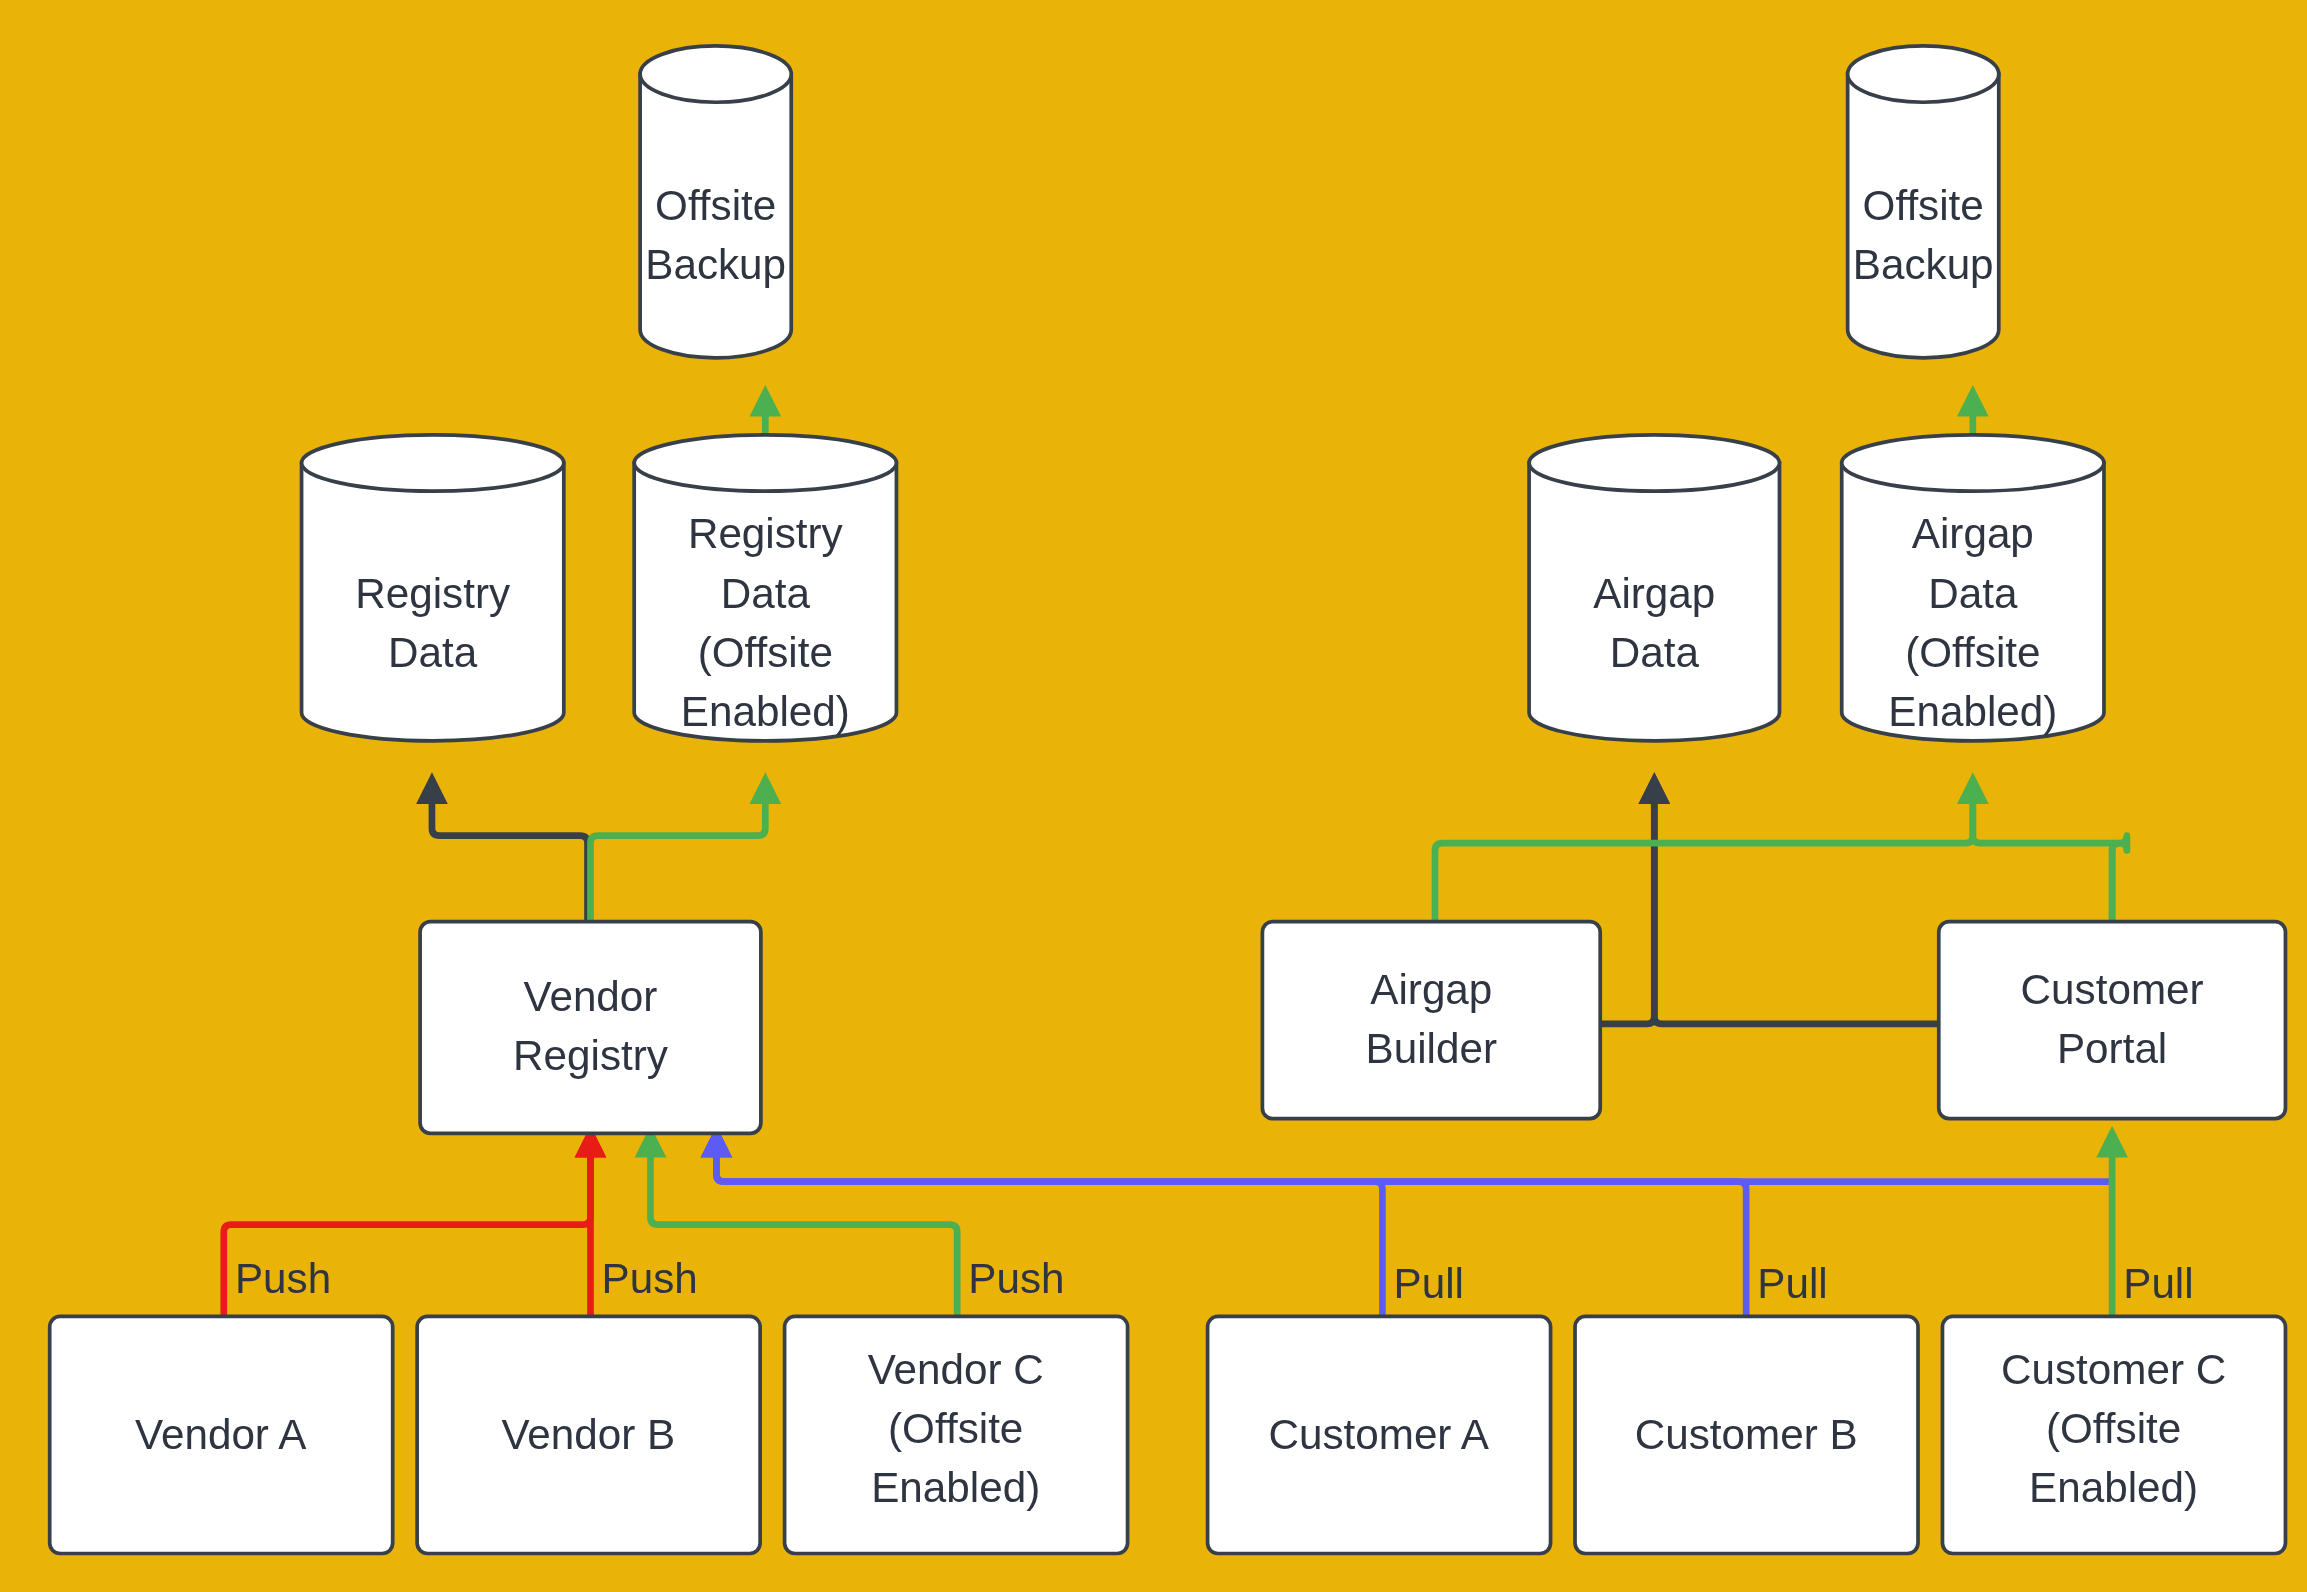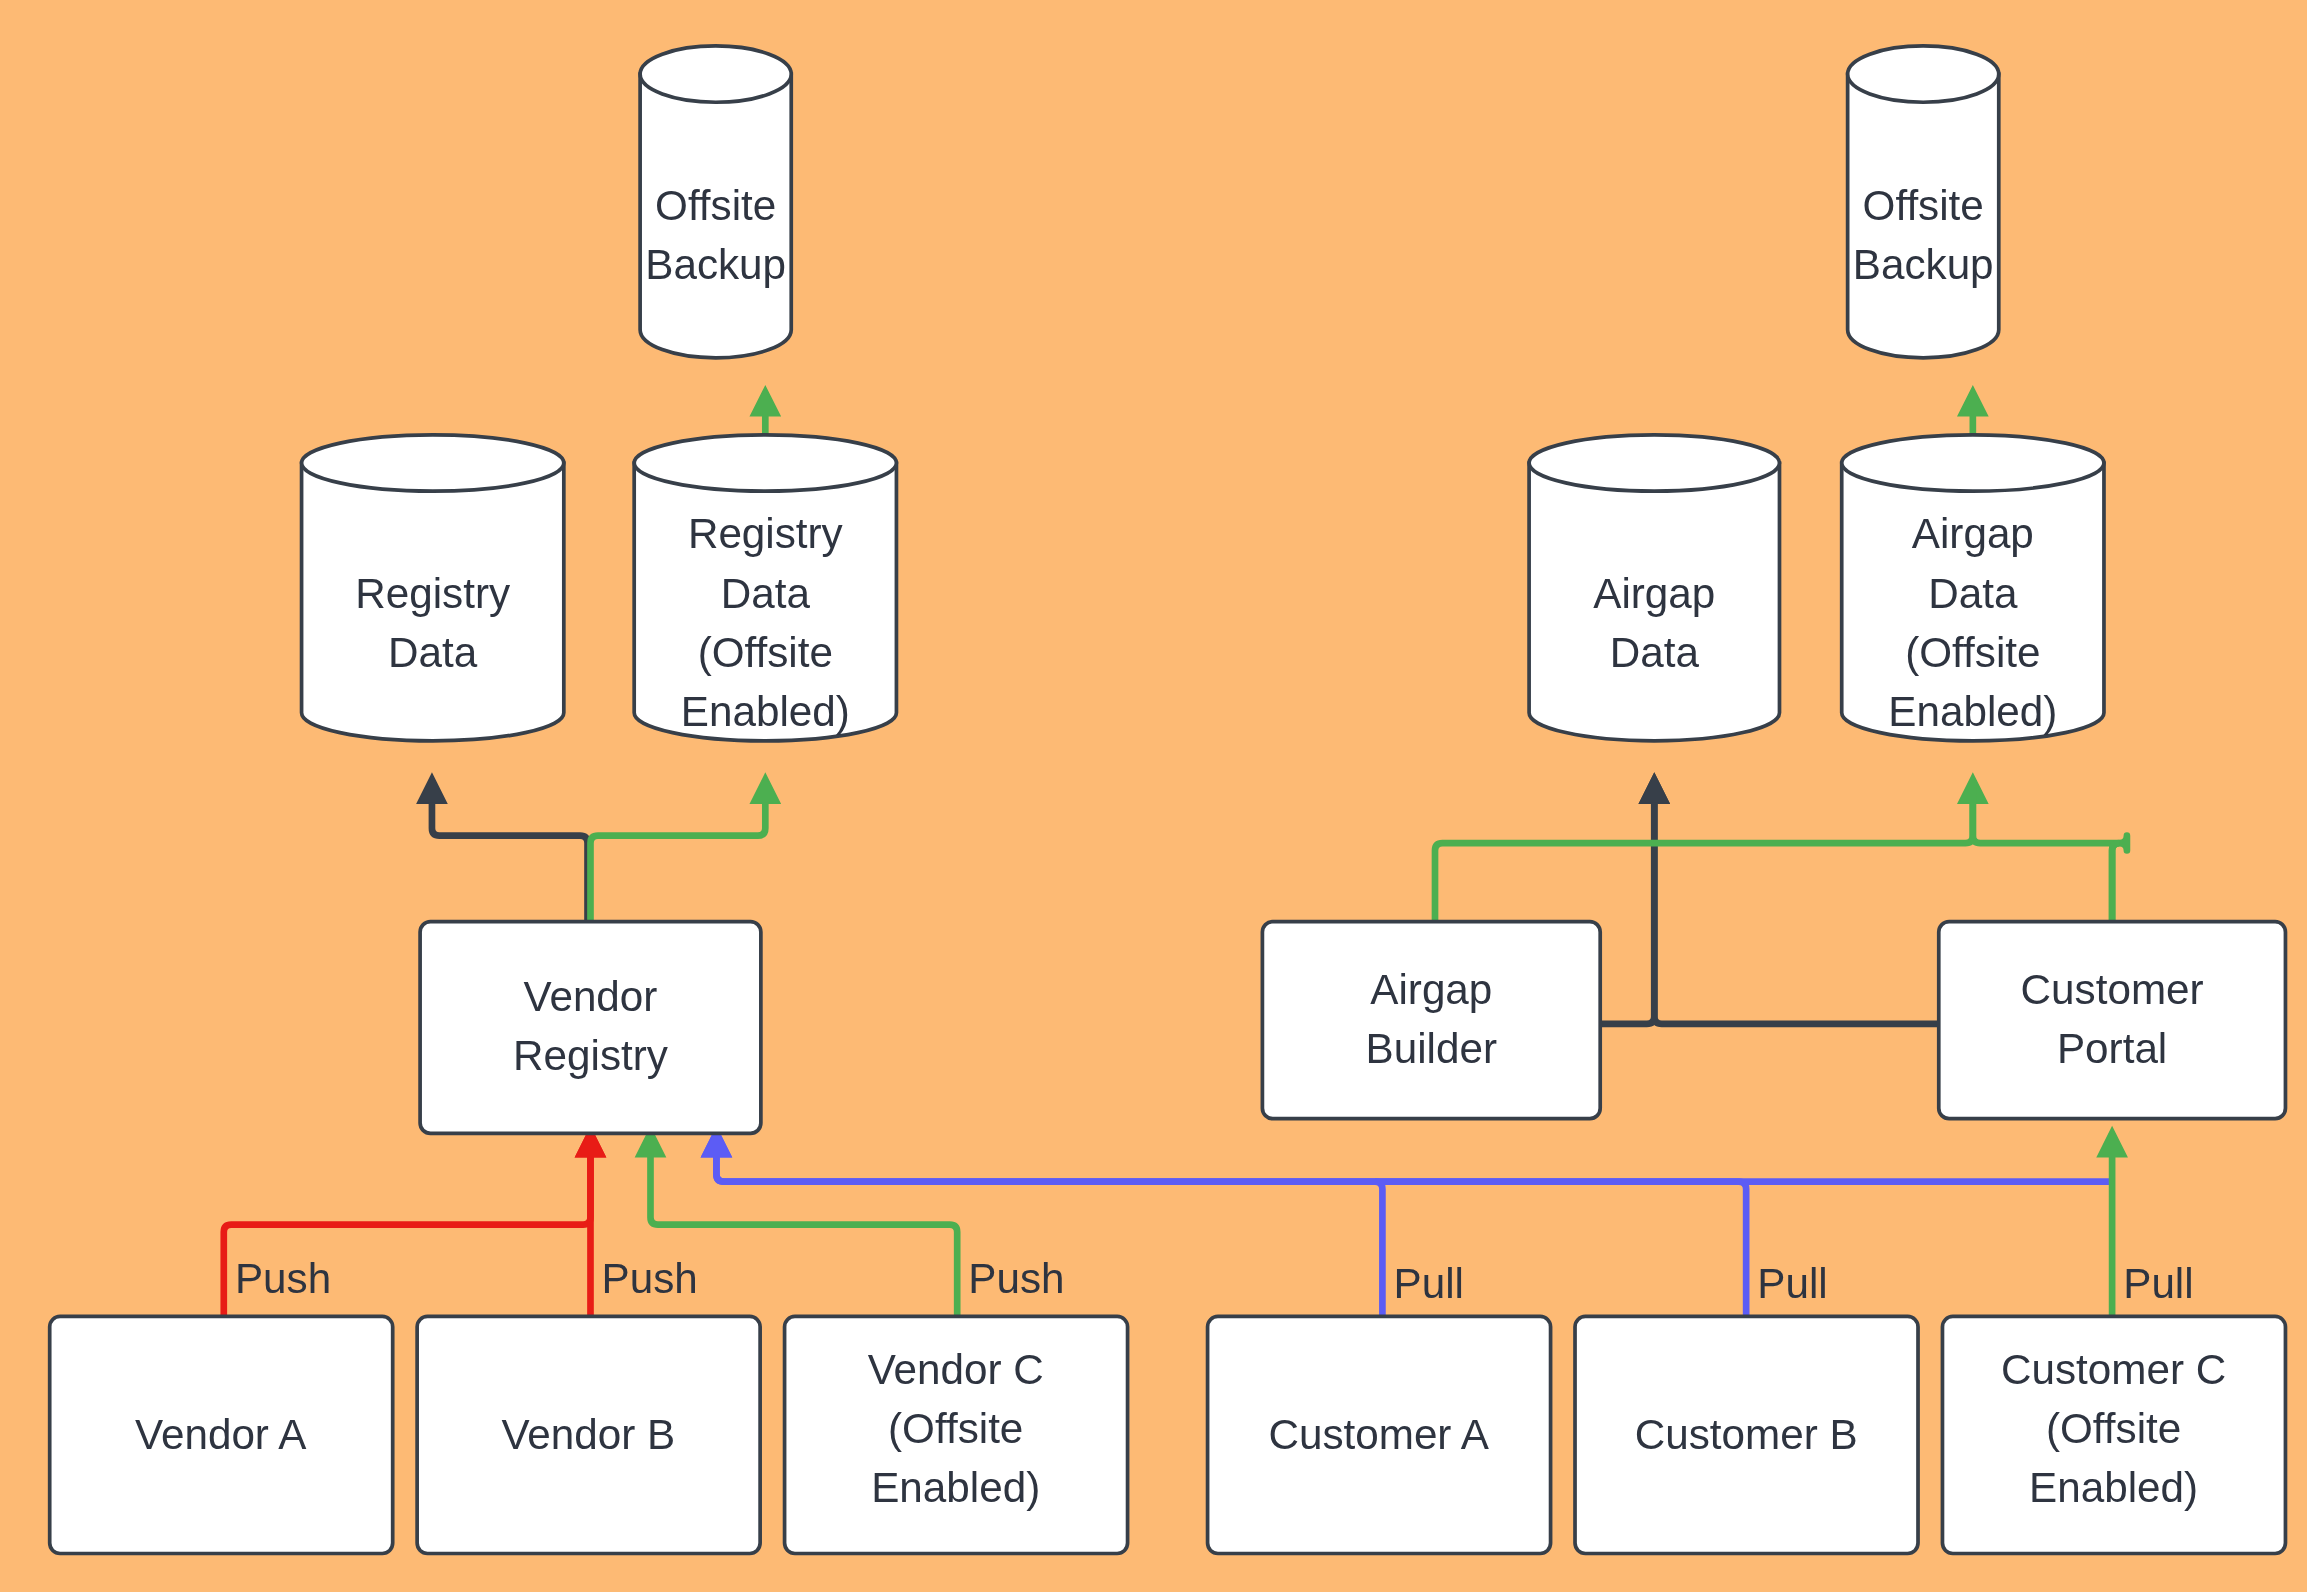--- a/index.html
+++ b/index.html
@@ -10,21 +10,21 @@
   body {
     width: 2307px;
     height: 1592px;
     font-family: "Liberation Sans", sans-serif;
     overflow: hidden;
   }
   #diagram-root {
     position: relative;
     width: 2307px;
     height: 1592px;
-    background: #fdba74;
+    background: #eab308;
   }
   svg#diagram-svg {
     position: absolute;
     top: 0;
     left: 0;
     width: 2307px;
     height: 1592px;
     display: block;
   }
   .node-shape {

